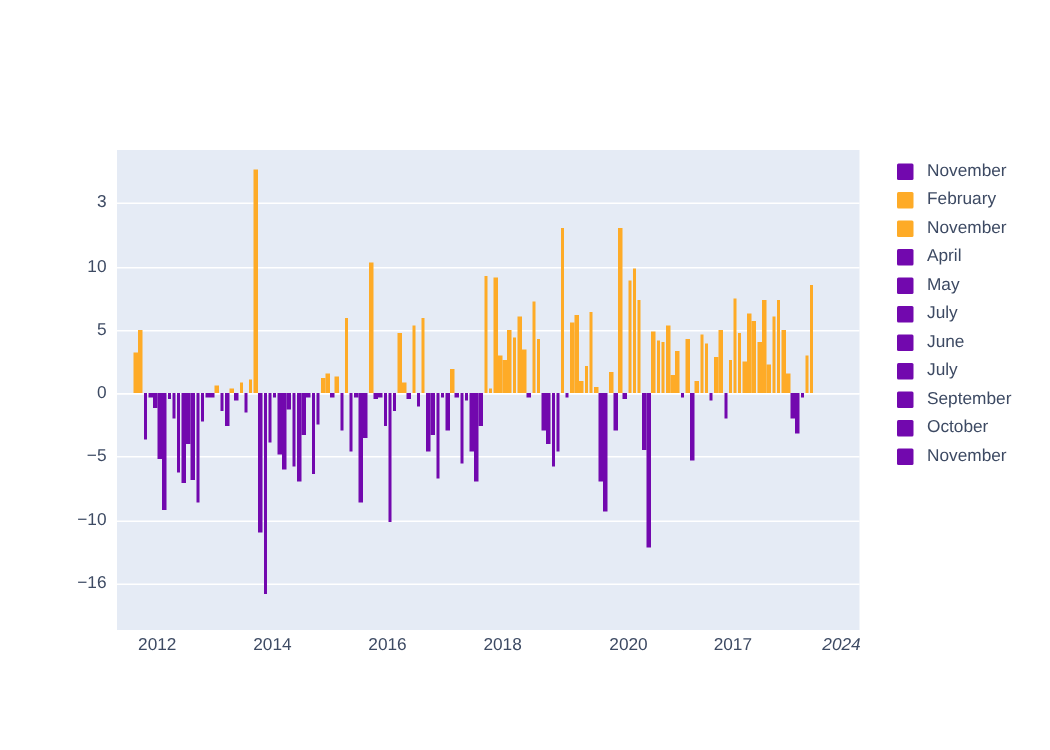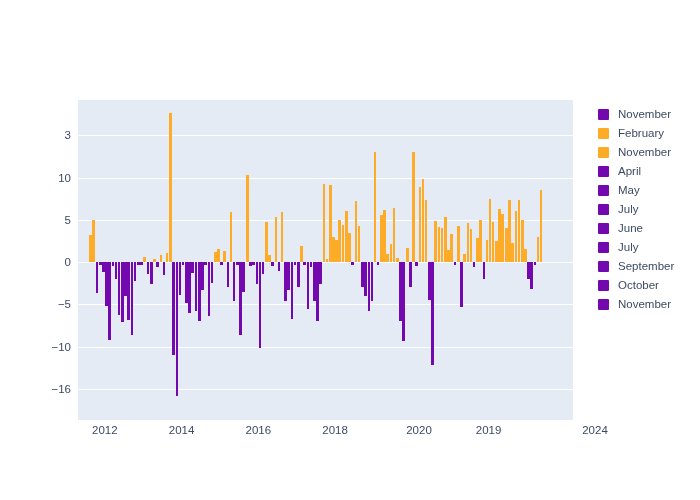--- a/index.html
+++ b/index.html
@@ -245,22 +245,22 @@
       <div class="ytick" style="top: 304.33px;">−5</div>
       <div class="ytick" style="top: 346.54px;">−10</div>
       <div class="ytick" style="top: 388.76px;">−16</div>
     </div>
   <div id="x-axis">
       <div class="xtick" style="left: 104.86px;">2012</div>
       <div class="xtick" style="left: 181.6px;">2014</div>
       <div class="xtick" style="left: 258.35px;">2016</div>
       <div class="xtick" style="left: 335.09px;">2018</div>
       <div class="xtick" style="left: 419px;">2020</div>
-      <div class="xtick" style="left: 488.58px;">2019</div>
-      <div class="xtick" style="left: 595px;">2024</div>
+      <div class="xtick" style="left: 488.58px;">2017</div>
+      <div class="xtick" style="left: 561px; font-style: italic;">2024</div>
     </div>
 
   <div id="legend">
       <div class="legend-row">
         <span class="legend-swatch" style="background: rgb(114, 8, 174);"></span>
         <span class="legend-label">November</span>
       </div>
       <div class="legend-row">
         <span class="legend-swatch" style="background: rgb(254, 171, 39);"></span>
         <span class="legend-label">February</span>

